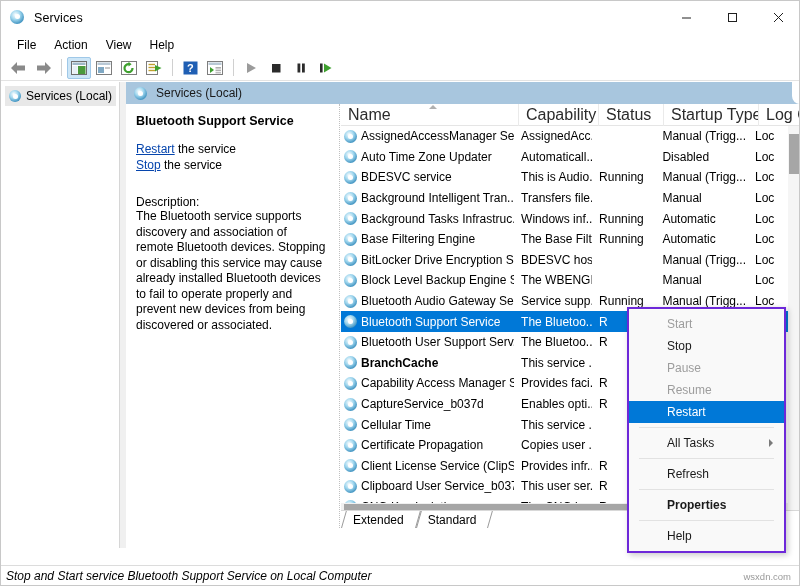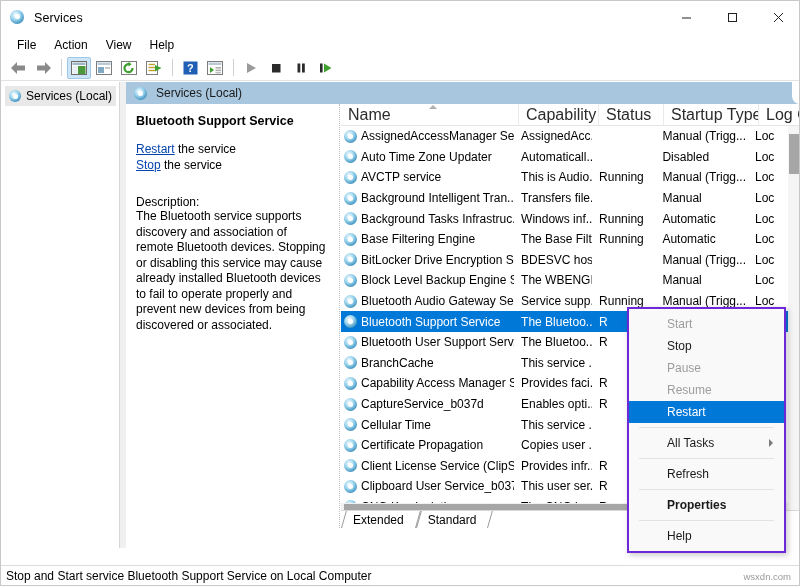--- a/index.html
+++ b/index.html
@@ -182,21 +182,21 @@
   }
   .tab::after {
     content:""; position:absolute; right:0; top:0; height:17px; width:8px;
     border-right:1px solid #9a9a9a; transform: skewX(-16deg); transform-origin: bottom left;
   }
 
   
   .statusbar {
     position:absolute; left:0; bottom:0; width:800px; height:20px;
     background:#ffffff; border-top:1px solid #dcdcdc;
-    display:flex; align-items:center; padding-left:5px; font-size:12px; color:#000;
+    display:flex; align-items:center; padding-left:5px; font-size:12px; color:#000;font-style:italic;
   }
   .watermark {
     position:absolute; right:8px; bottom:3px; font-size:9.5px; color:#9a9a9a;
   }
 
   
   .ctxmenu {
     position:absolute; left:626px; top:306px; width:159px;
     background:#f9f9f9; border:2px solid #6d28d9;
     box-shadow: 2px 2px 6px rgba(0,0,0,.22);
@@ -407,21 +407,21 @@
               <span>Auto Time Zone Updater</span>
             </div>
             <div class="cell" style="width: 80px;">Automaticall...</div>
             <div class="cell" style="width: 65px;"></div>
             <div class="cell" style="width: 95px;">Disabled</div>
             <div class="cell" style="width: 41px;">Loc</div>
           </div>
           <div class="row">
             <div class="cell name" style="width: 178px;">
               <div class="gear"></div>
-              <span>AVCTP service</span>
+              <span>BDESVC service</span>
             </div>
             <div class="cell" style="width: 80px;">This is Audio...</div>
             <div class="cell" style="width: 65px;">Running</div>
             <div class="cell" style="width: 95px;">Manual (Trigg...</div>
             <div class="cell" style="width: 41px;">Loc</div>
           </div>
           <div class="row">
             <div class="cell name" style="width: 178px;">
               <div class="gear"></div>
               <span>Background Intelligent Tran...</span>
@@ -495,21 +495,21 @@
             <div class="cell name" style="width: 178px;">
               <div class="gear"></div>
               <span>Bluetooth User Support Serv...</span>
             </div>
             <div class="cell" style="width: 80px;">The Bluetoo...</div>
             <div class="cell" style="width: 65px;">R</div>
             <div class="cell" style="width: 95px;"></div>
             <div class="cell" style="width: 41px;">Loc</div>
           </div>
           <div class="row">
-            <div class="cell name" style="width: 178px;">
+            <div class="cell name" style="width: 178px; font-weight: bold;">
               <div class="gear"></div>
               <span>BranchCache</span>
             </div>
             <div class="cell" style="width: 80px;">This service ...</div>
             <div class="cell" style="width: 65px;"></div>
             <div class="cell" style="width: 95px;"></div>
             <div class="cell" style="width: 41px;">Ne</div>
           </div>
           <div class="row">
             <div class="cell name" style="width: 178px;">

